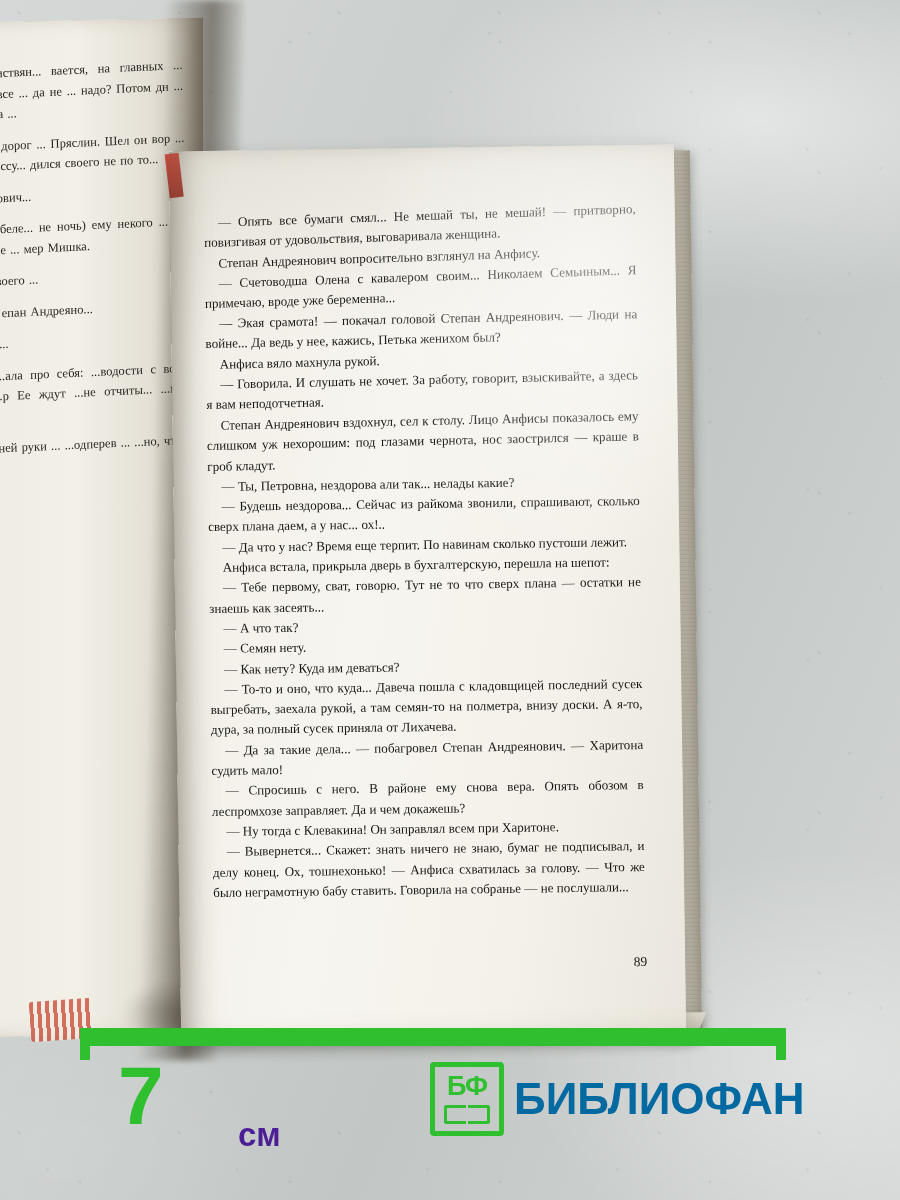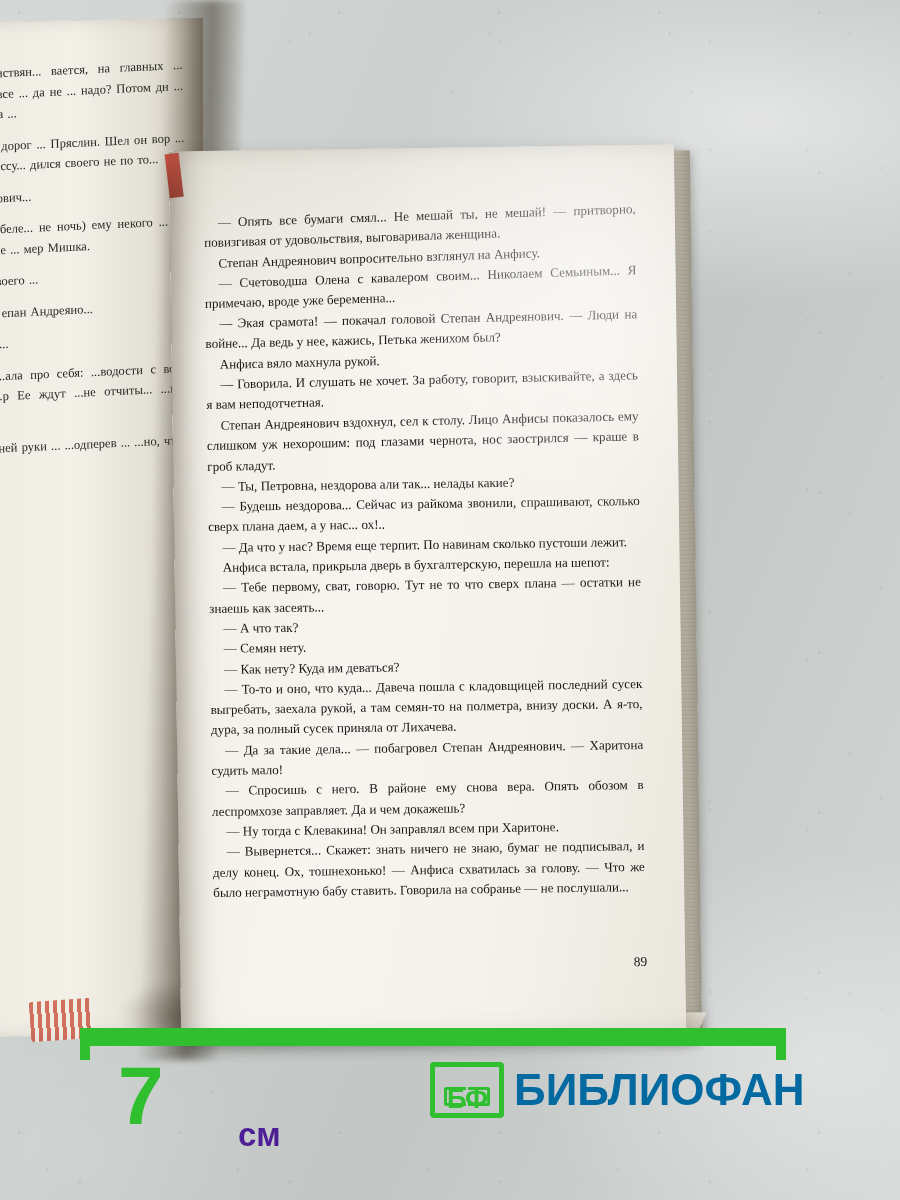--- a/index.html
+++ b/index.html
@@ -146,22 +146,22 @@
   }
   .scale-unit{
     position:absolute;left:238px;top:1116px;
     color:#4c1d95;font-family:"Liberation Sans",sans-serif;
     font-weight:700;font-size:33px;
   }
   .brand{
     position:absolute;left:430px;top:1062px;display:flex;align-items:center;gap:10px;
   }
   .brand-mark{
-    width:74px;height:56px;border:5px solid #2fbf2f;border-radius:4px;
-    position:relative;display:flex;align-items:flex-end;justify-content:center;
+    width:74px;height:74px;border:5px solid #2fbf2f;border-radius:4px;
+    position:relative;display:flex;align-items:flex-start;justify-content:center;
     box-sizing:border-box;
   }
   .brand-mark .bf{
     color:#2fbf2f;font-family:"Liberation Sans",sans-serif;font-weight:700;
     font-size:27px;line-height:27px;margin-top:6px;letter-spacing:-1px;
   }
   .brand-mark .book{
     position:absolute;left:9px;right:9px;bottom:7px;height:19px;
   }
   .brand-mark .book::before,

